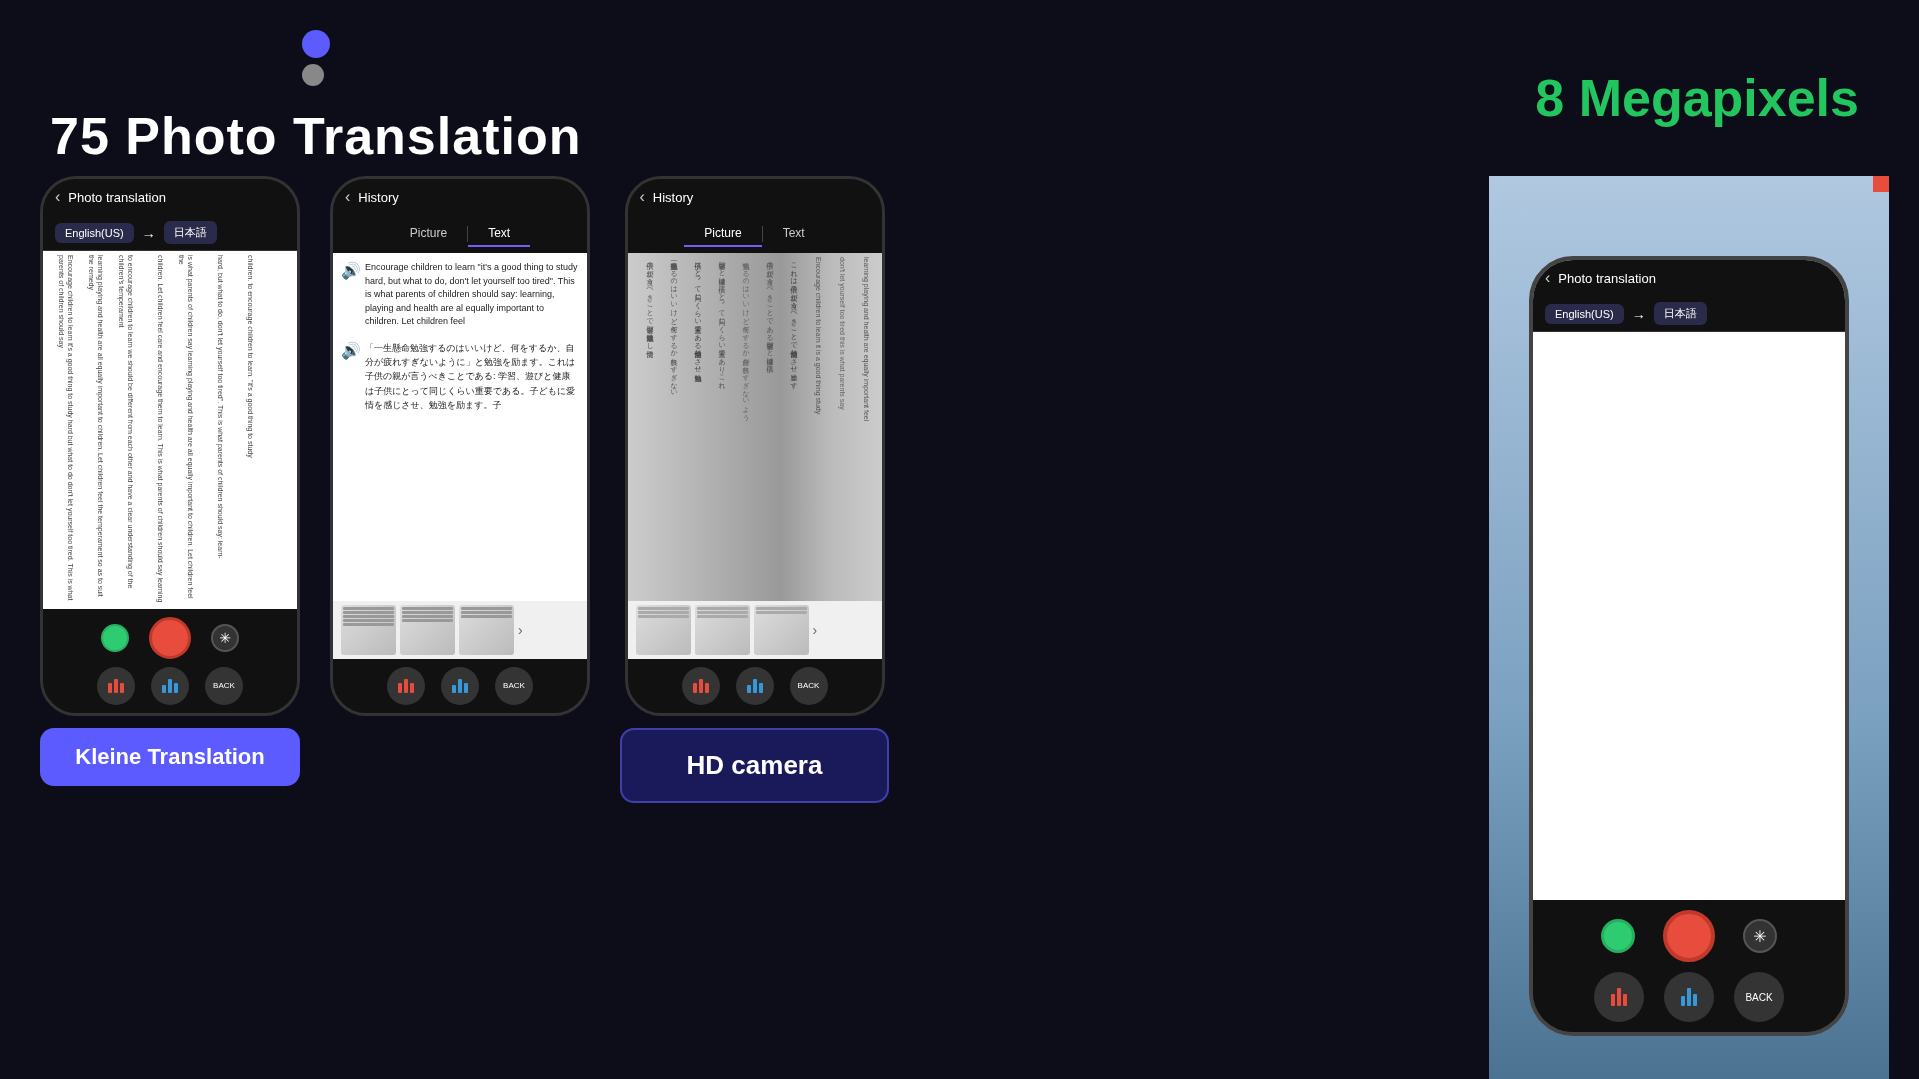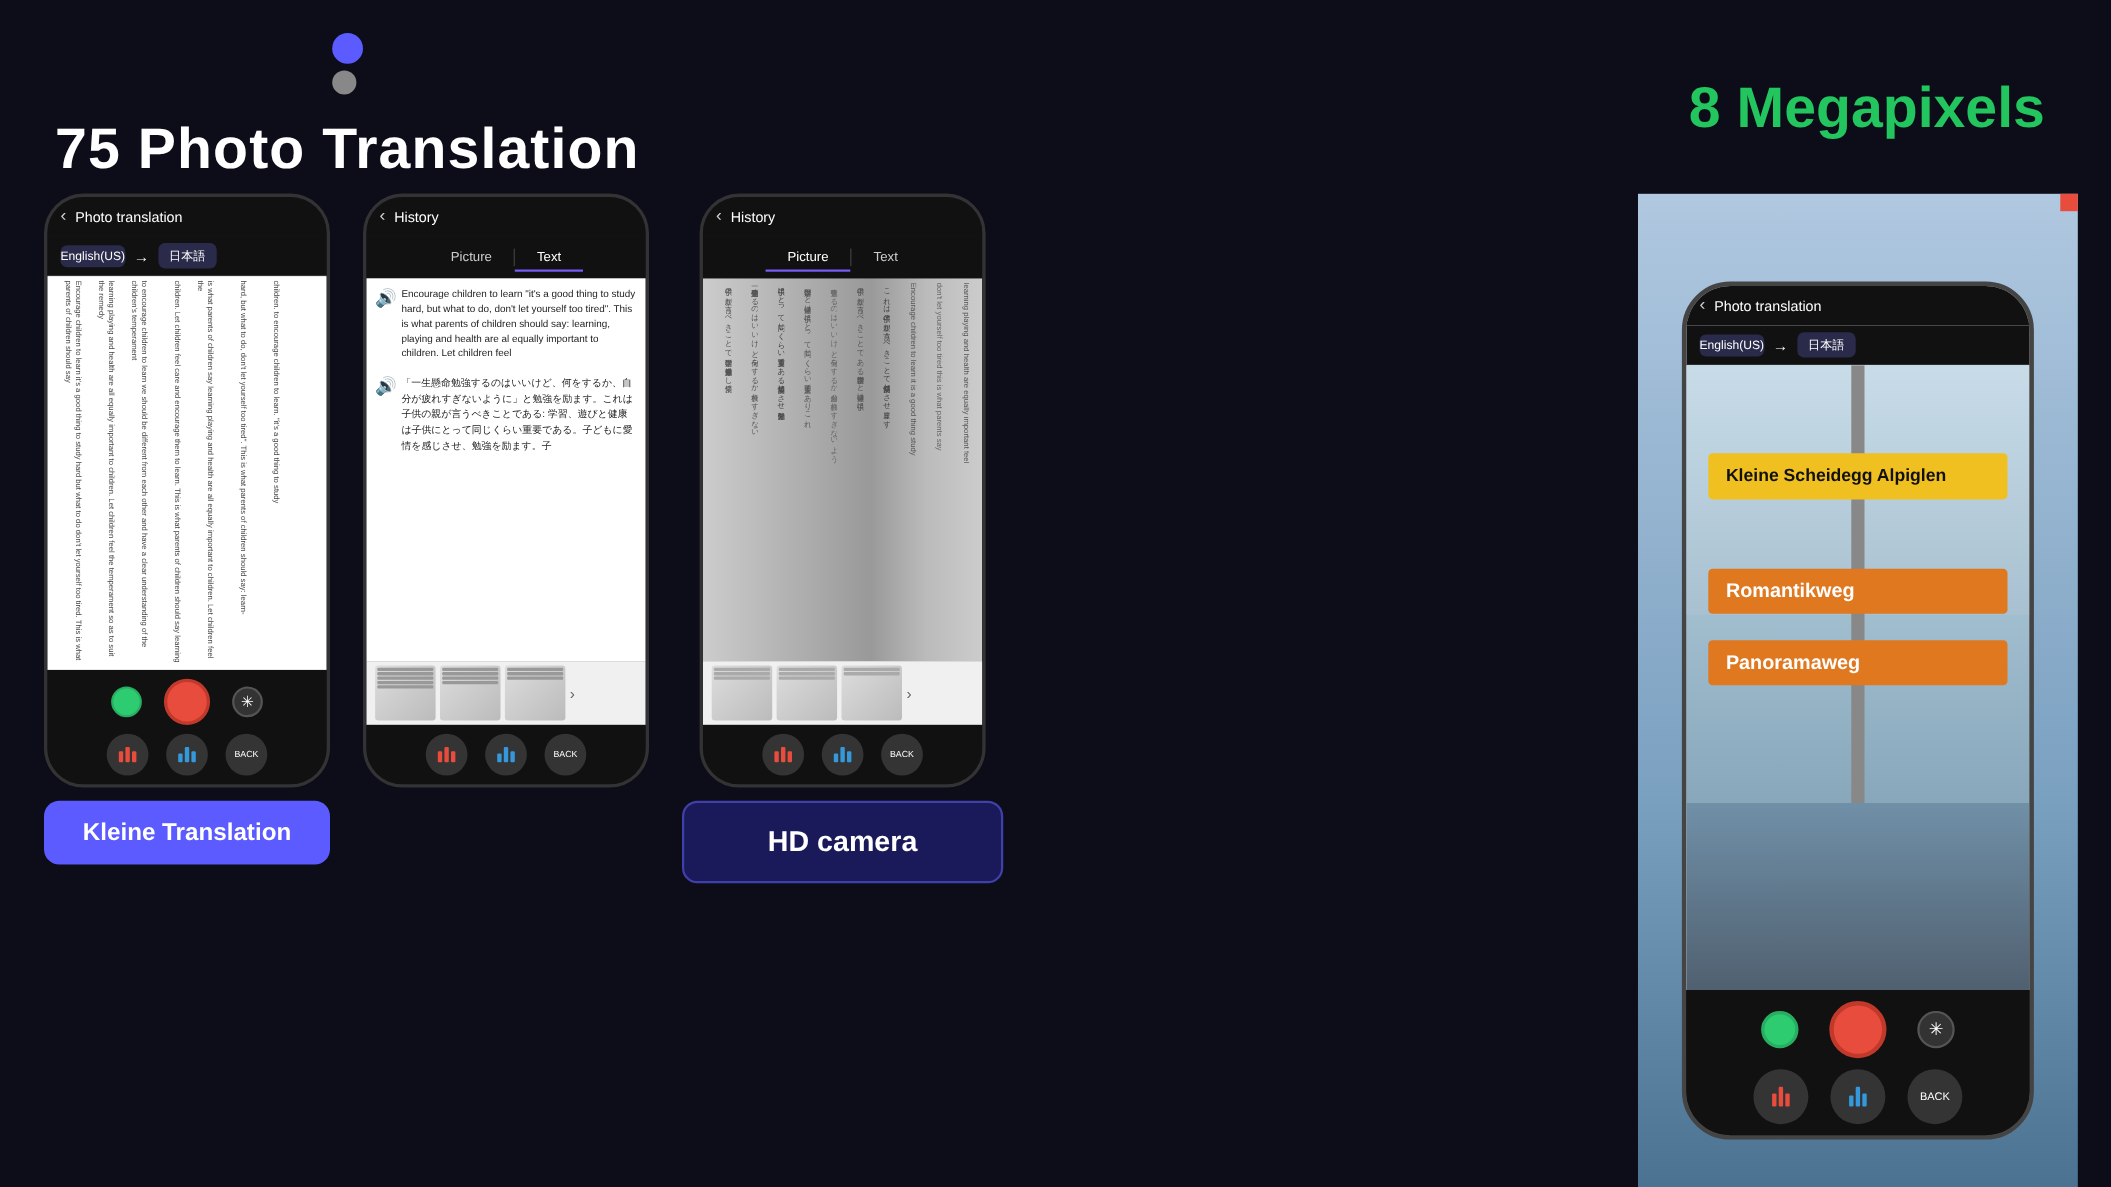--- a/index.html
+++ b/index.html
@@ -118,21 +118,21 @@
       display: flex;
       align-items: center;
       padding: 6px 12px;
       gap: 8px;
       border-bottom: 1px solid #333;
     }
     .lang-btn {
       background: #2a2a4a;
       color: white;
       border: none;
-      padding: 4px 0;
+      padding: 4px 10px;
       border-radius: 6px;
       font-size: 11px;
       font-family: Arial, sans-serif;
     }
     .lang-arrow {
       color: white;
       font-size: 14px;
     }
     .lang-btn-jp {
       background: #2a2a4a;
@@ -349,21 +349,21 @@
       margin-top: 12px;
     }
     .feature-label-text {
       color: white;
       font-size: 22px;
       font-weight: 900;
       line-height: 1.2;
     }
 
     .feature-label-hd {
-      width: 292px;
+      width: 269px;
       padding: 20px 36px;
       border-radius: 14px;
       background: #1a1a5a;
       border: 2px solid #4040aa;
       text-align: center;
       margin-top: 12px;
     }
     .feature-label-hd-text {
       color: white;
       font-size: 26px;
@@ -784,39 +784,20 @@
           <span class="back-arrow">‹</span>
           <span class="title">Photo translation</span>
         </div>
 
         <div class="lang-bar">
           <button class="lang-btn">English(US)</button>
           <span class="lang-arrow">→</span>
           <button class="lang-btn-jp">日本語</button>
         </div>
 
-        <div class="sign-image">
-
-          <div style="position:absolute;top:0;left:0;right:0;height:40%;background:linear-gradient(180deg,#c8dce8 0%,#a8c0d0 100%);"></div>
-
-          <div class="sign-pole"></div>
-
-          <div class="sign-yellow">
-            <div class="sign-text-main">Kleine Scheidegg Alpiglen</div>
-          </div>
-
-          <div class="sign-orange1">
-            <div class="sign-text">Romantikweg</div>
-          </div>
-          <div class="sign-orange2">
-            <div class="sign-text">Panoramaweg</div>
-          </div>
-
-          <div style="position:absolute;bottom:0;left:0;right:0;height:30%;background:linear-gradient(180deg,#7090a8 0%,#506070 100%);"></div>
-        </div>
       </div>
 
       <div class="large-phone-bottom">
         <div class="large-phone-cam-row">
           <div class="lg-btn-green"></div>
           <div class="lg-btn-red"></div>
           <div class="lg-btn-star">✳</div>
         </div>
         <div class="large-phone-ctrl-row">
           <div class="lg-ctrl-btn">

